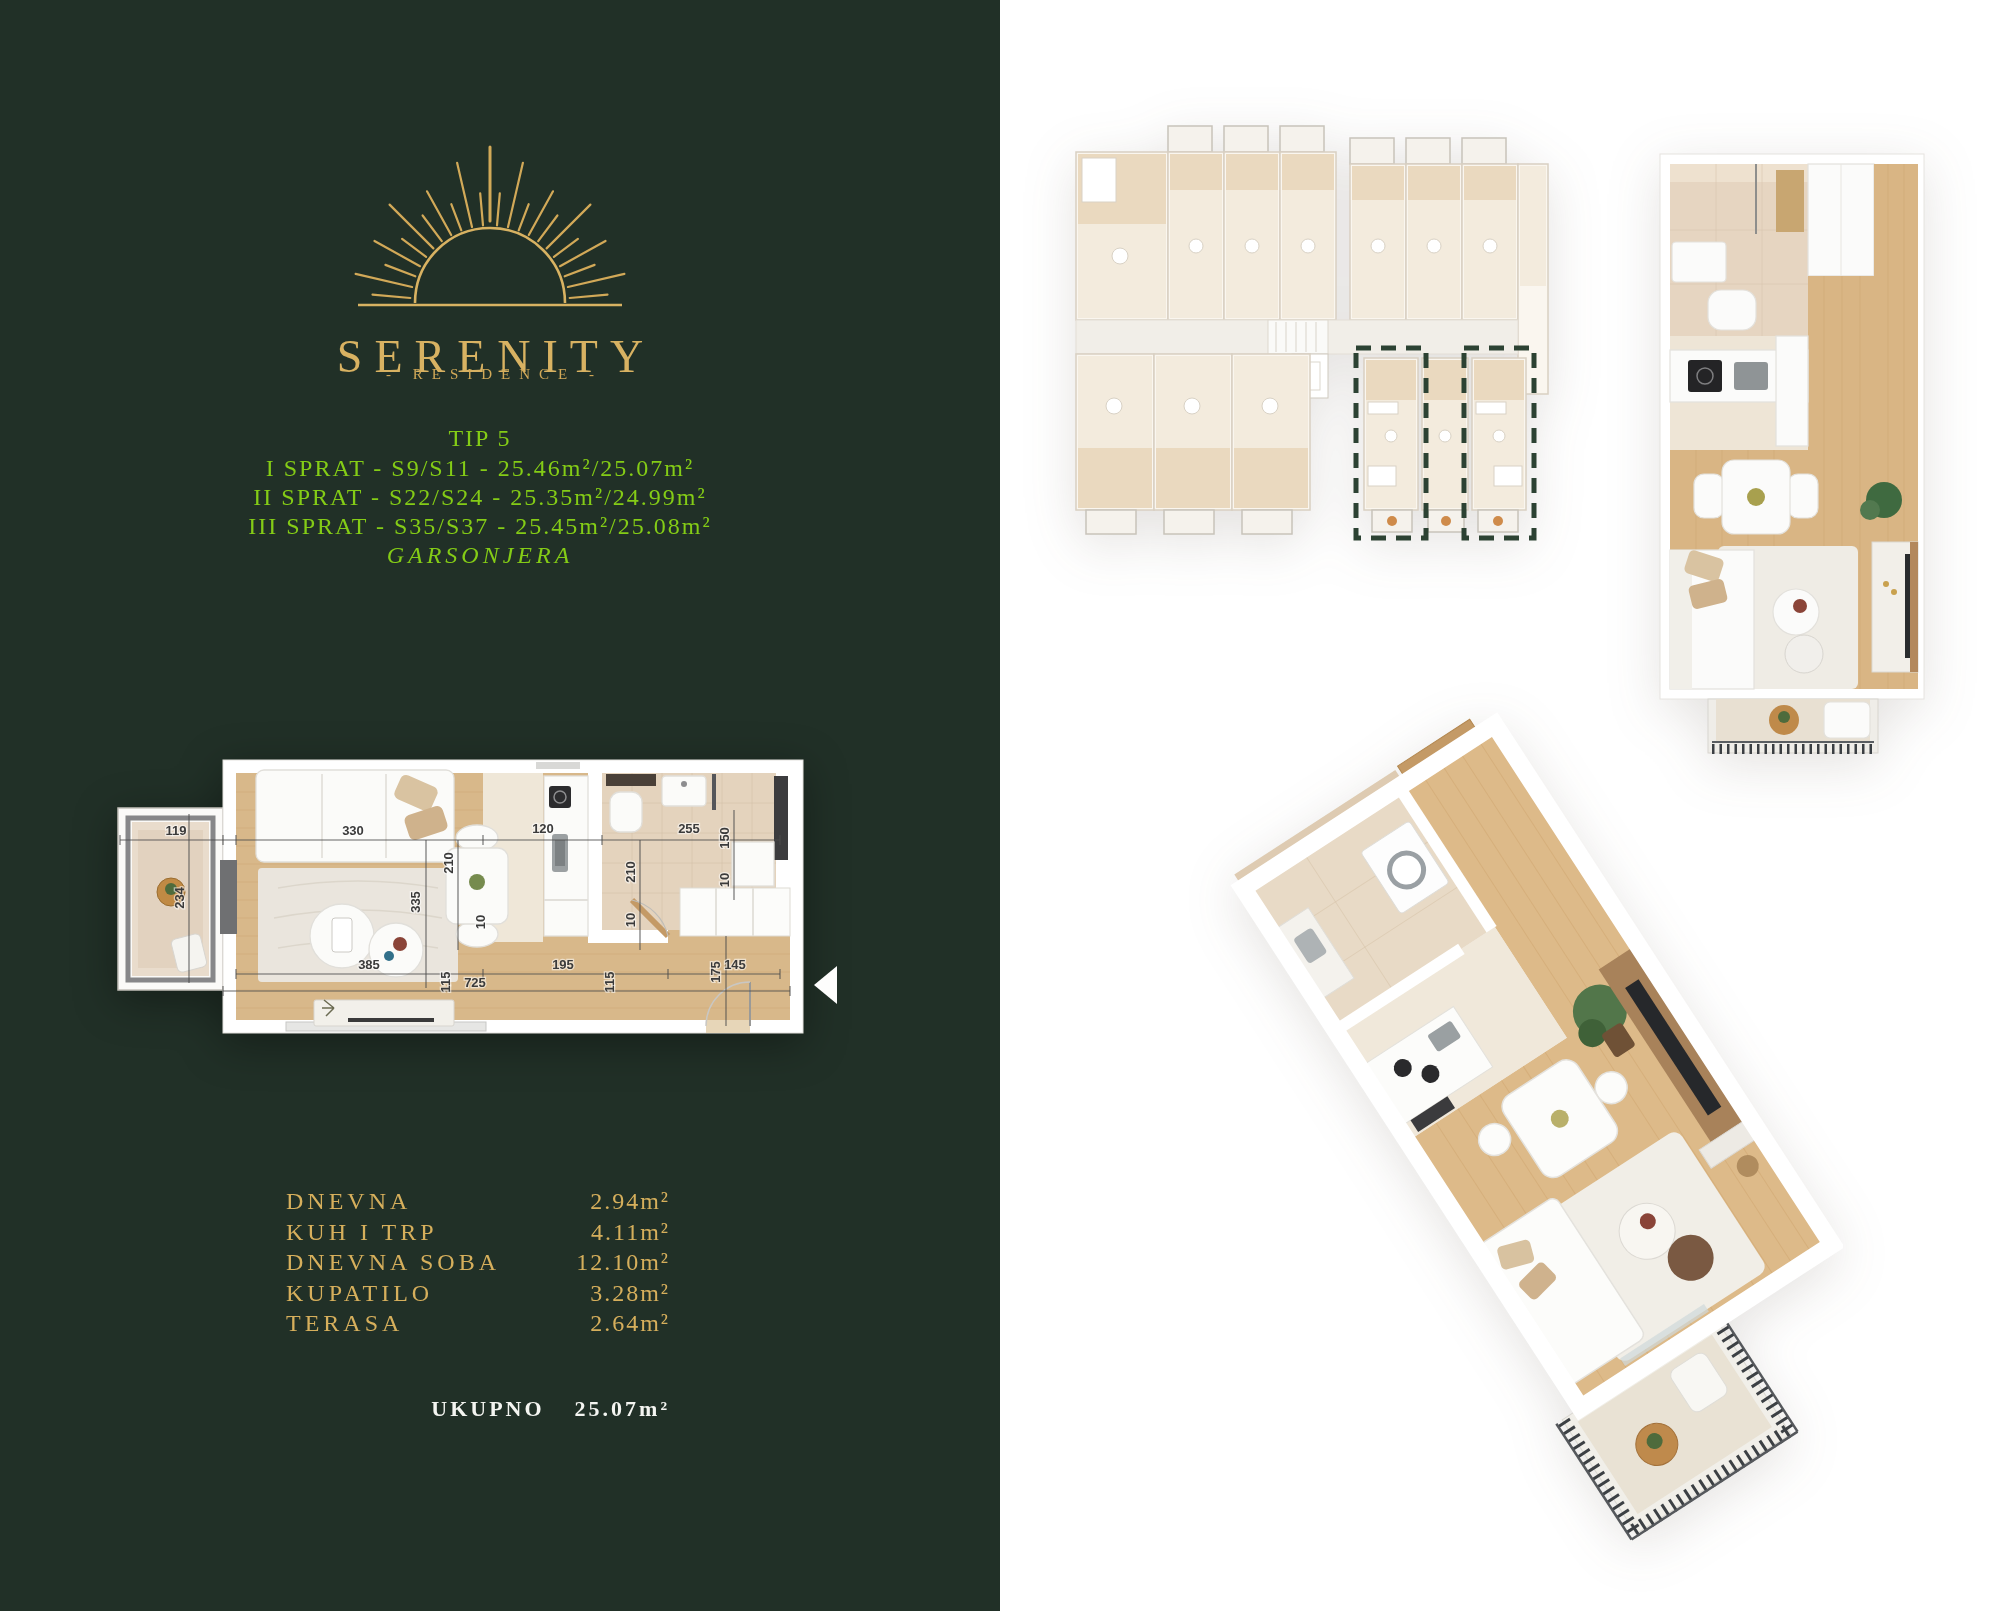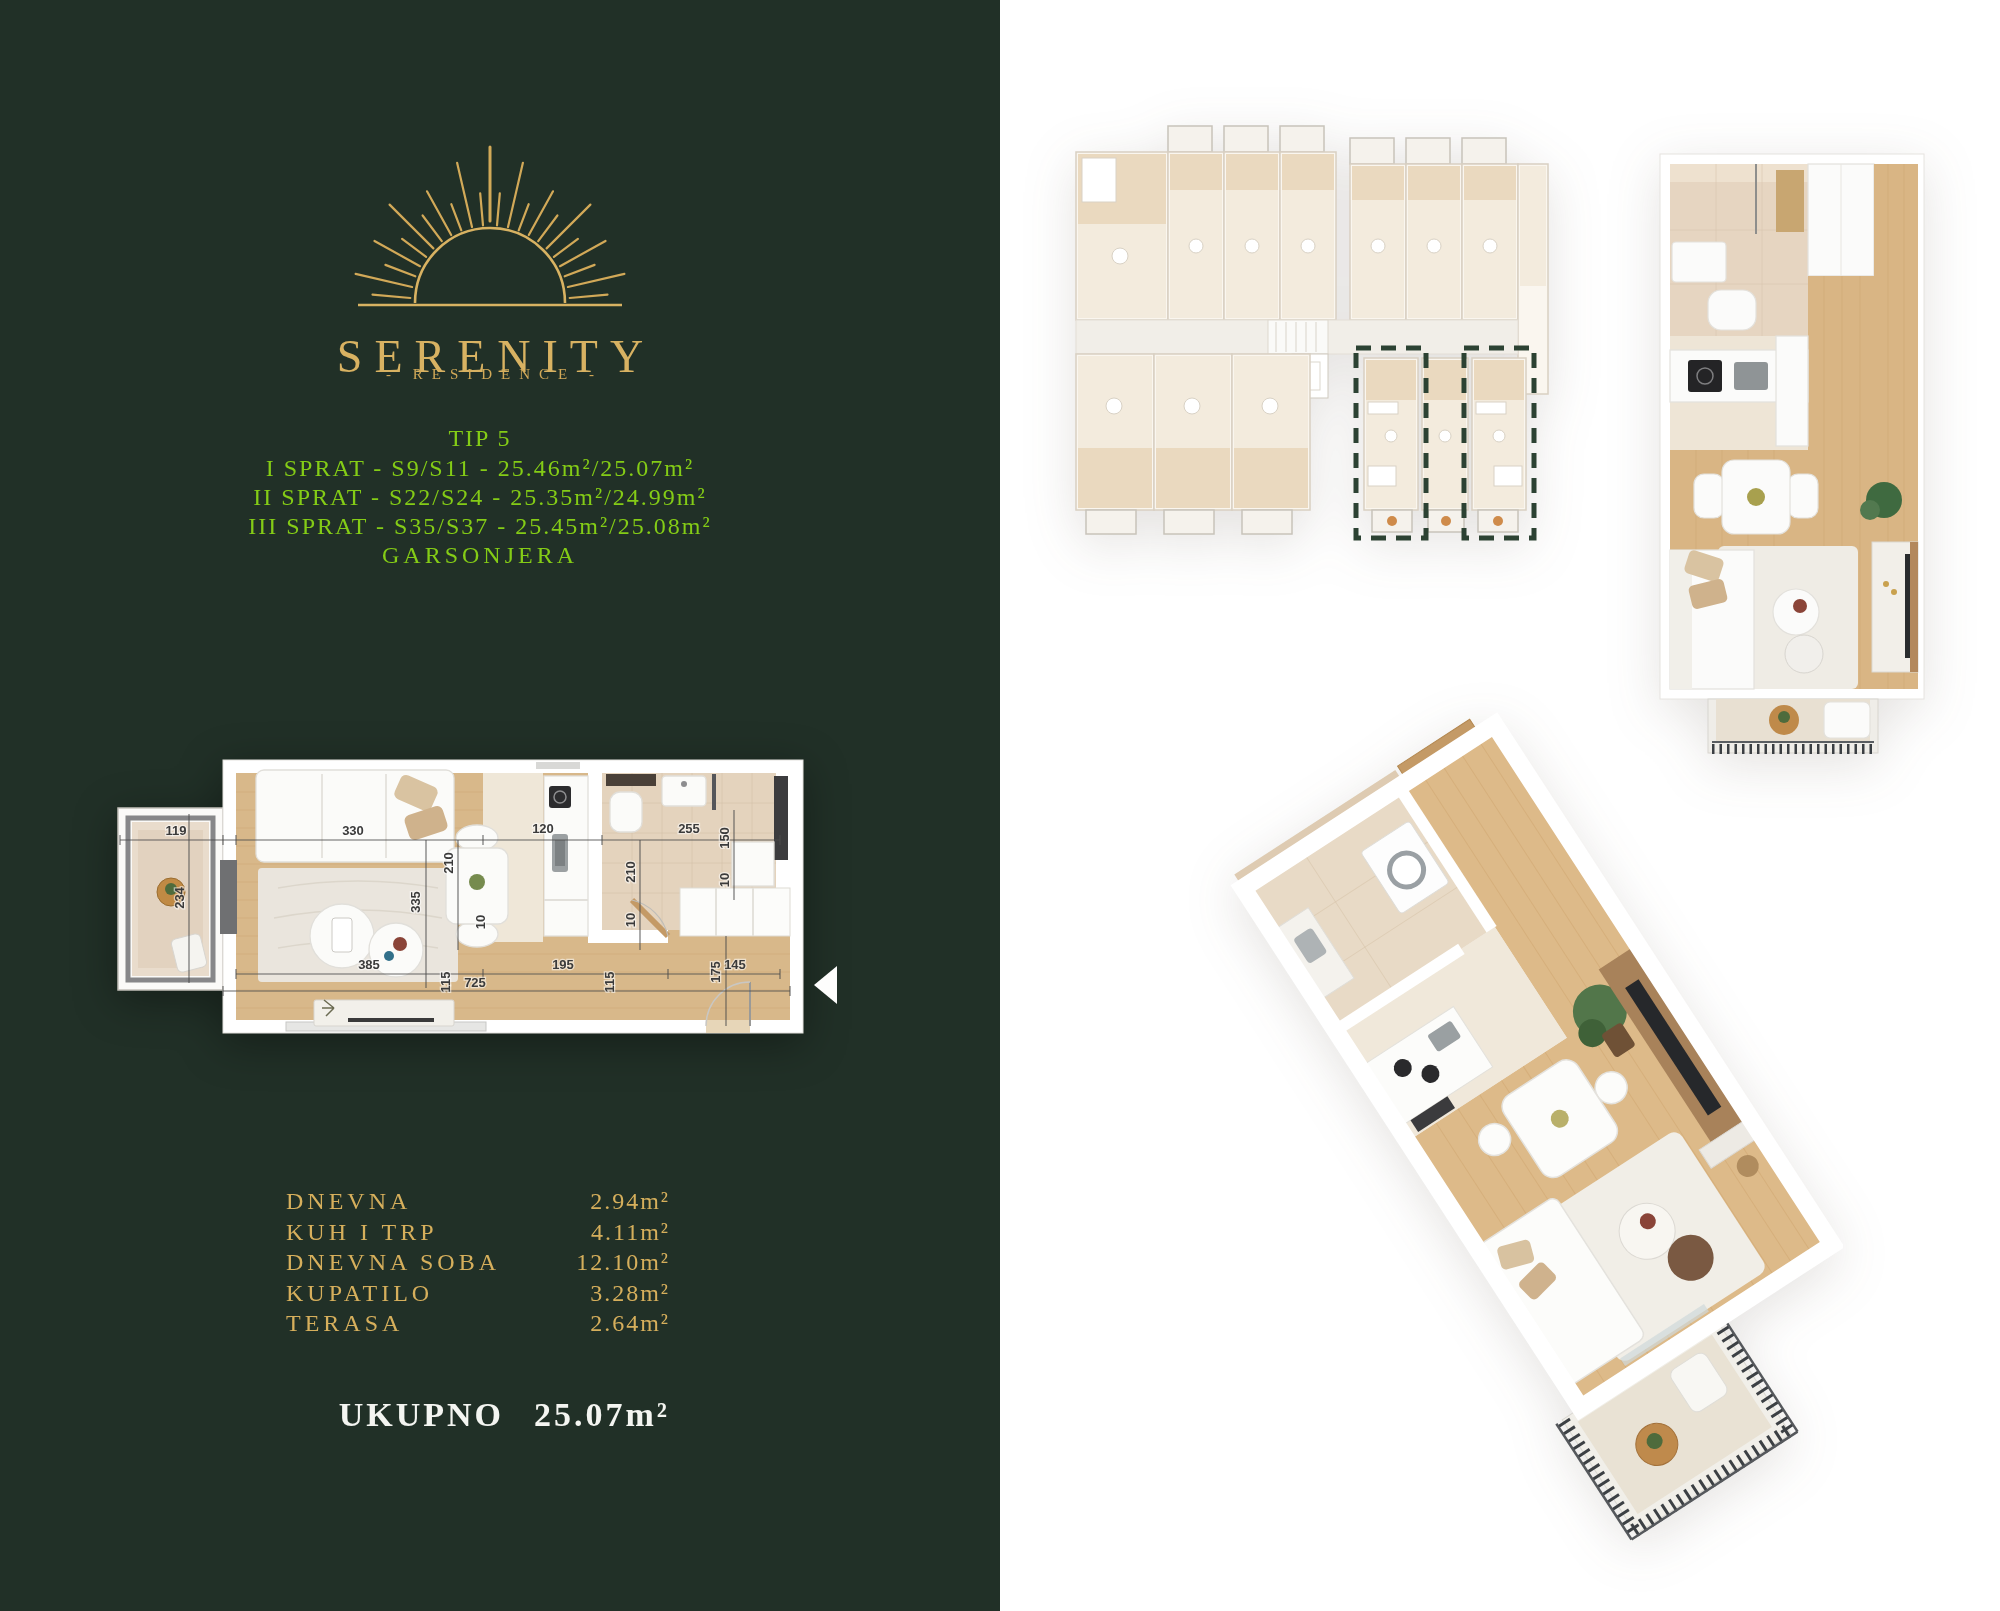--- a/index.html
+++ b/index.html
@@ -9,29 +9,29 @@
 
   
   .left-panel{left:0;top:0;width:1000px;height:1611px;background:#213027;}
   .brand-name{left:250px;top:320px;width:480px;text-align:center;color:#d8b262;
               font-size:46px;letter-spacing:12px;font-weight:400;text-indent:12px;margin-top:10px;}
   .brand-tagline{left:250px;top:366px;width:480px;text-align:center;color:#d2a958;
                  font-size:15px;letter-spacing:9px;text-indent:9px;}
   .unit-info{left:150px;top:424px;width:660px;text-align:center;color:#84cc16;
              font-size:24px;line-height:29px;letter-spacing:2px;}
   .unit-info .title{margin-bottom:1px;}
-  .unit-type{letter-spacing:4px;}
+  .unit-type{letter-spacing:4px;font-style:italic;}
   .fp-svg{left:108px;top:750px;filter:drop-shadow(0 10px 22px rgba(0,0,0,.35));}
   .prev-arrow{left:814px;top:966px;width:0;height:0;border-top:19px solid transparent;
               border-bottom:19px solid transparent;border-right:23px solid #fdfdfc;cursor:pointer;}
   .areas{left:286px;top:1186px;width:384px;color:#d6af5c;font-size:24px;letter-spacing:4px;}
   .area-row{display:flex;justify-content:space-between;line-height:30.5px;}
   .area-value{letter-spacing:2px;}
   .total-row{left:286px;top:1396px;width:384px;display:flex;justify-content:flex-end;gap:30px;
-             color:#f4f5f1;font-size:34px;letter-spacing:3px;font-weight:600;}
+             color:#f4f5f1;font-size:22px;letter-spacing:3px;font-weight:600;}
 
   
   .right-panel{left:1000px;top:0;width:1000px;height:1611px;background:#ffffff;}
   .fig{filter:drop-shadow(0 12px 26px rgba(70,60,40,.14));}
 
   
   .dimline{stroke:#4c4c4c;stroke-width:1.1;opacity:.85;}
   text.dim{font:600 13px "Liberation Sans",sans-serif;fill:#3b3b3b;text-anchor:middle;
            paint-order:stroke;stroke:rgba(255,255,255,.55);stroke-width:2.5px;}
   .grout{stroke:#d3c0a8;stroke-width:1;opacity:.6;}

